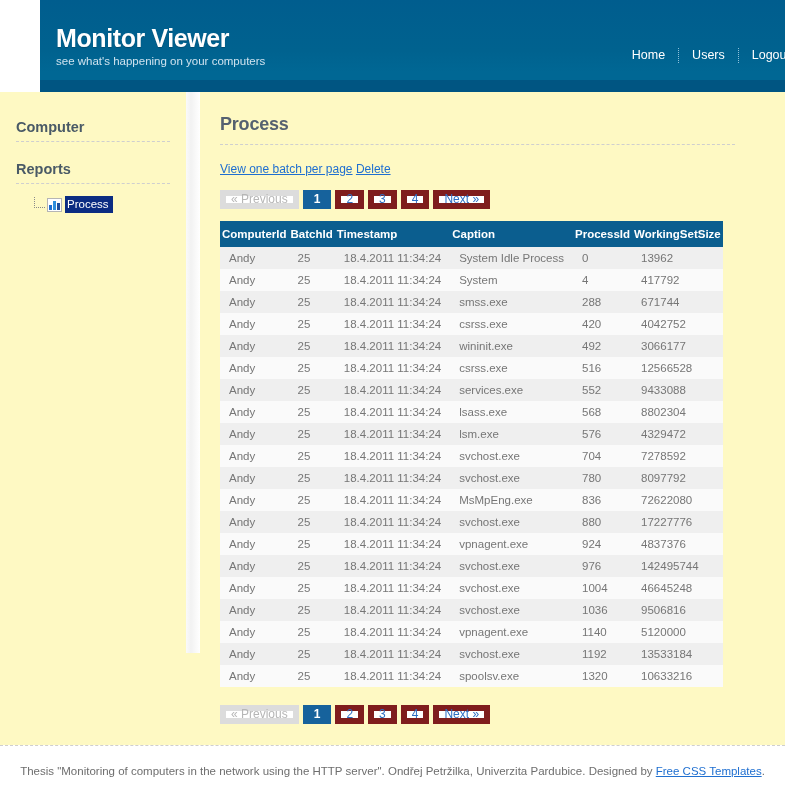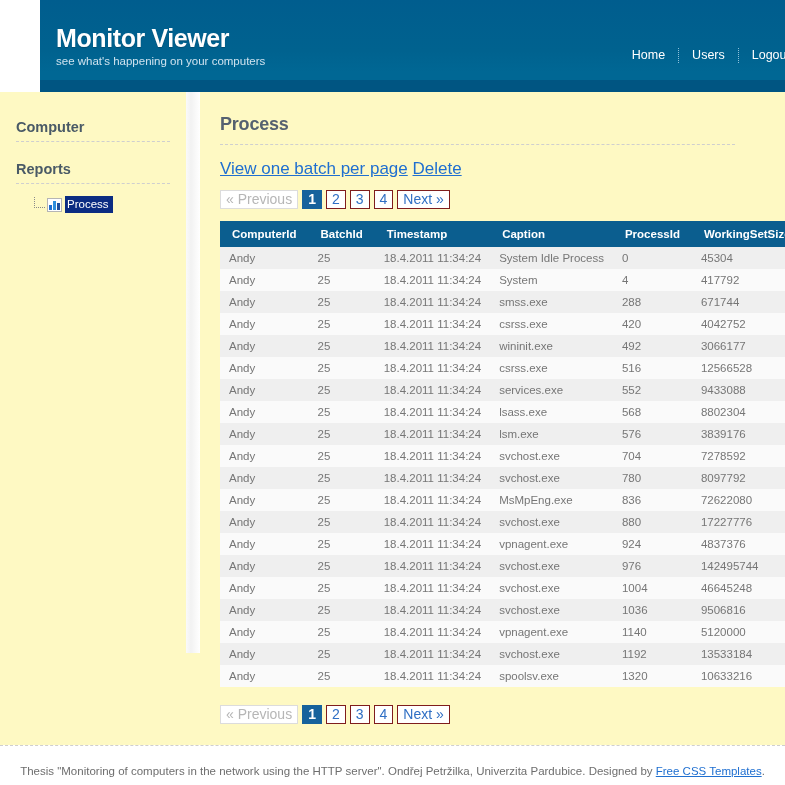--- a/index.html
+++ b/index.html
@@ -200,57 +200,57 @@
     letter-spacing: -0.2px;
   }
   #title-rule {
     height: 1px;
     border-top: 1px dashed #cfcfcf;
     margin: 8px 0 0 0;
     width: 515px;
   }
   #action-links {
     margin-top: 16px;
-    font-size: 17px;
+    font-size: 12px;
     line-height: 16px;
   }
   #action-links a { color: #1f6fd0; text-decoration: underline; }
 
   
   .pager { margin-top: 13px; display: flex; align-items: center; }
   .pg {
     display: inline-flex;
     align-items: center; justify-content: center;
     height: 19px;
     min-width: 19px;
     padding: 0 5px;
     margin-right: 4px;
-    font-size: 14px;
-    border: 1px solid #7f1d1d;
+    font-size: 12px;
+    border: 6px solid #7f1d1d;
     background: #ffffff;
     color: #2f6fc4;
     text-decoration: none;
     line-height: 17px;
   }
   .pg.disabled { color: #b6b6b6; border-color: #dcdcdc; }
   .pg.current { background: #16629c; border-color: #16629c; color: #ffffff; font-weight: bold; }
 
   
   #data-table {
     margin-top: 12px;
     width: 503px;
     border-collapse: collapse;
     font-size: 11.5px;
   }
   #data-table thead th {
     background: #0b5e8f;
     color: #ffffff;
     font-weight: bold;
     text-align: left;
-    padding: 7px 12px;
+    padding: 7px 2px;
     font-size: 11.5px;
     white-space: nowrap;
   }
   #data-table tbody td {
     padding: 5px 9px;
     color: #767676;
     border: none;
     white-space: nowrap;
   }
   #data-table tbody tr:nth-child(odd)  { background: #efefef; }
@@ -360,21 +360,21 @@
           <th class="c-wss">WorkingSetSize</th>
         </tr>
       </thead>
       <tbody id="table-body">
           <tr>
             <td class="c-computer">Andy</td>
             <td class="c-batch">25</td>
             <td class="c-time">18.4.2011 11:34:24</td>
             <td class="c-caption">System Idle Process</td>
             <td class="c-pid">0</td>
-            <td class="c-wss">45304</td>
+            <td class="c-wss">13962</td>
           </tr>
           <tr>
             <td class="c-computer">Andy</td>
             <td class="c-batch">25</td>
             <td class="c-time">18.4.2011 11:34:24</td>
             <td class="c-caption">System</td>
             <td class="c-pid">4</td>
             <td class="c-wss">417792</td>
           </tr>
           <tr>
@@ -424,21 +424,21 @@
             <td class="c-caption">lsass.exe</td>
             <td class="c-pid">568</td>
             <td class="c-wss">8802304</td>
           </tr>
           <tr>
             <td class="c-computer">Andy</td>
             <td class="c-batch">25</td>
             <td class="c-time">18.4.2011 11:34:24</td>
             <td class="c-caption">lsm.exe</td>
             <td class="c-pid">576</td>
-            <td class="c-wss">3839176</td>
+            <td class="c-wss">4329472</td>
           </tr>
           <tr>
             <td class="c-computer">Andy</td>
             <td class="c-batch">25</td>
             <td class="c-time">18.4.2011 11:34:24</td>
             <td class="c-caption">svchost.exe</td>
             <td class="c-pid">704</td>
             <td class="c-wss">7278592</td>
           </tr>
           <tr>

